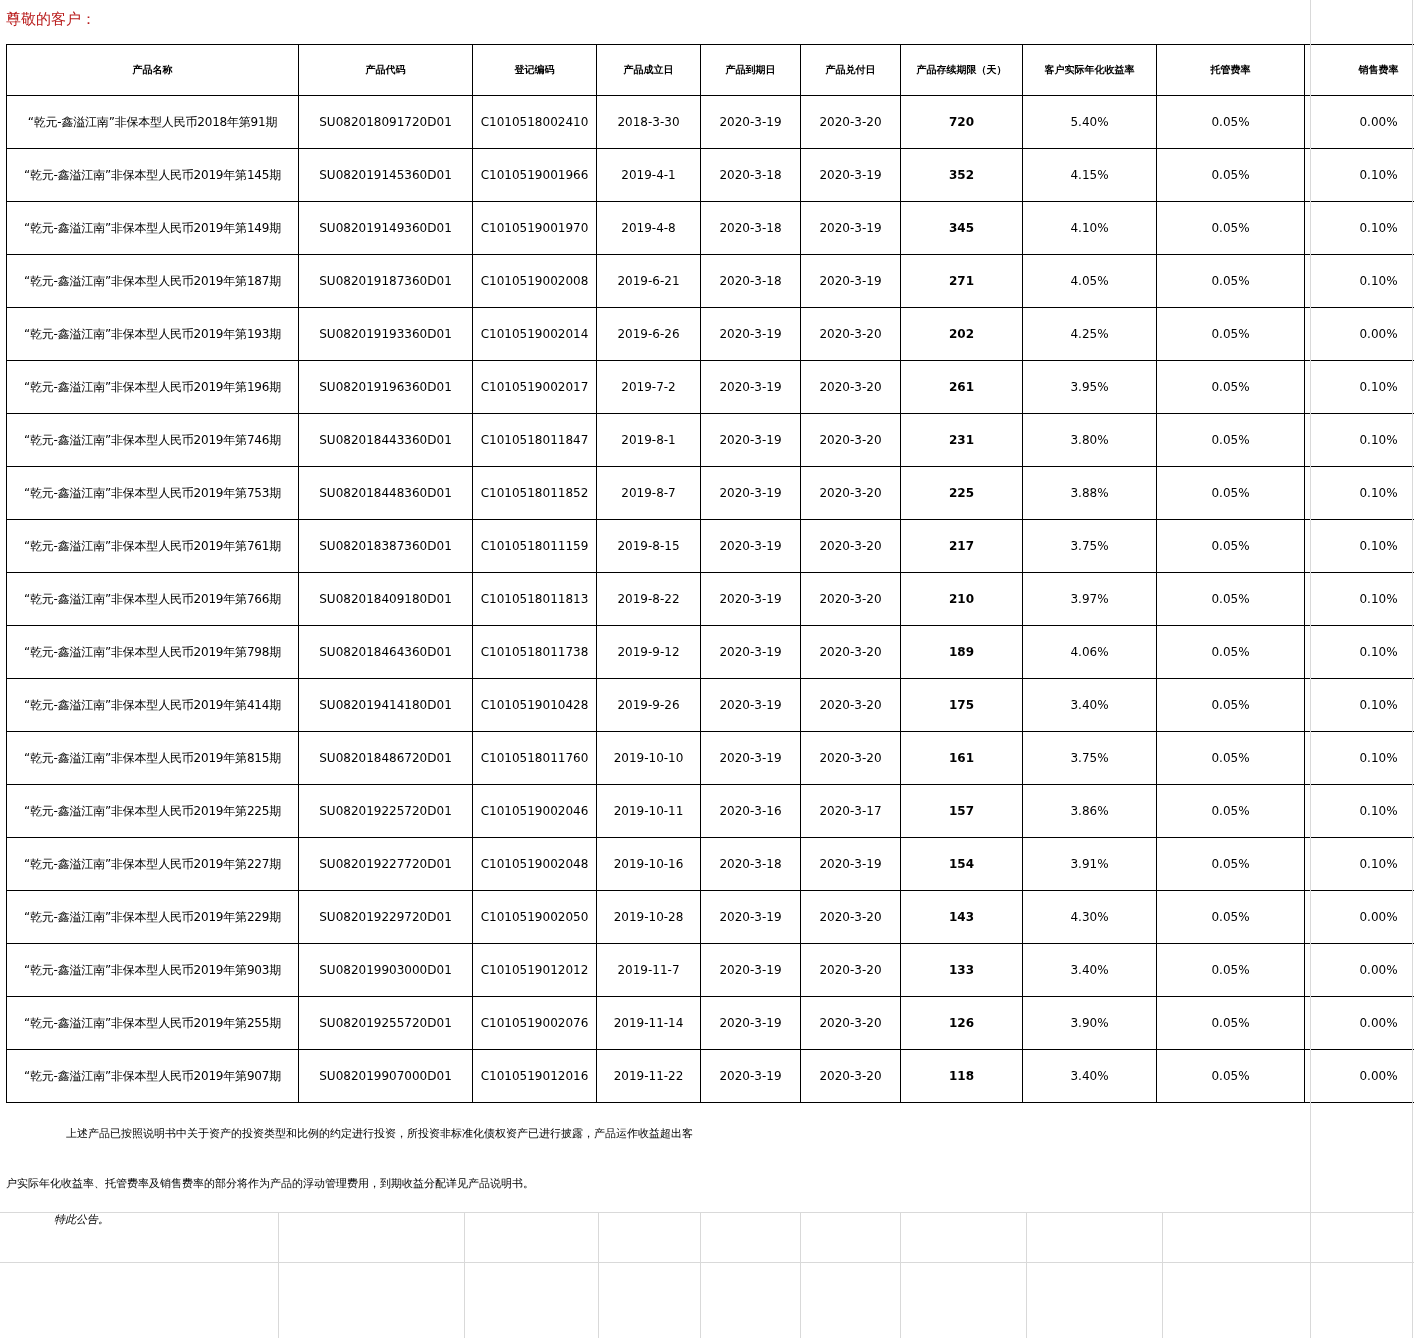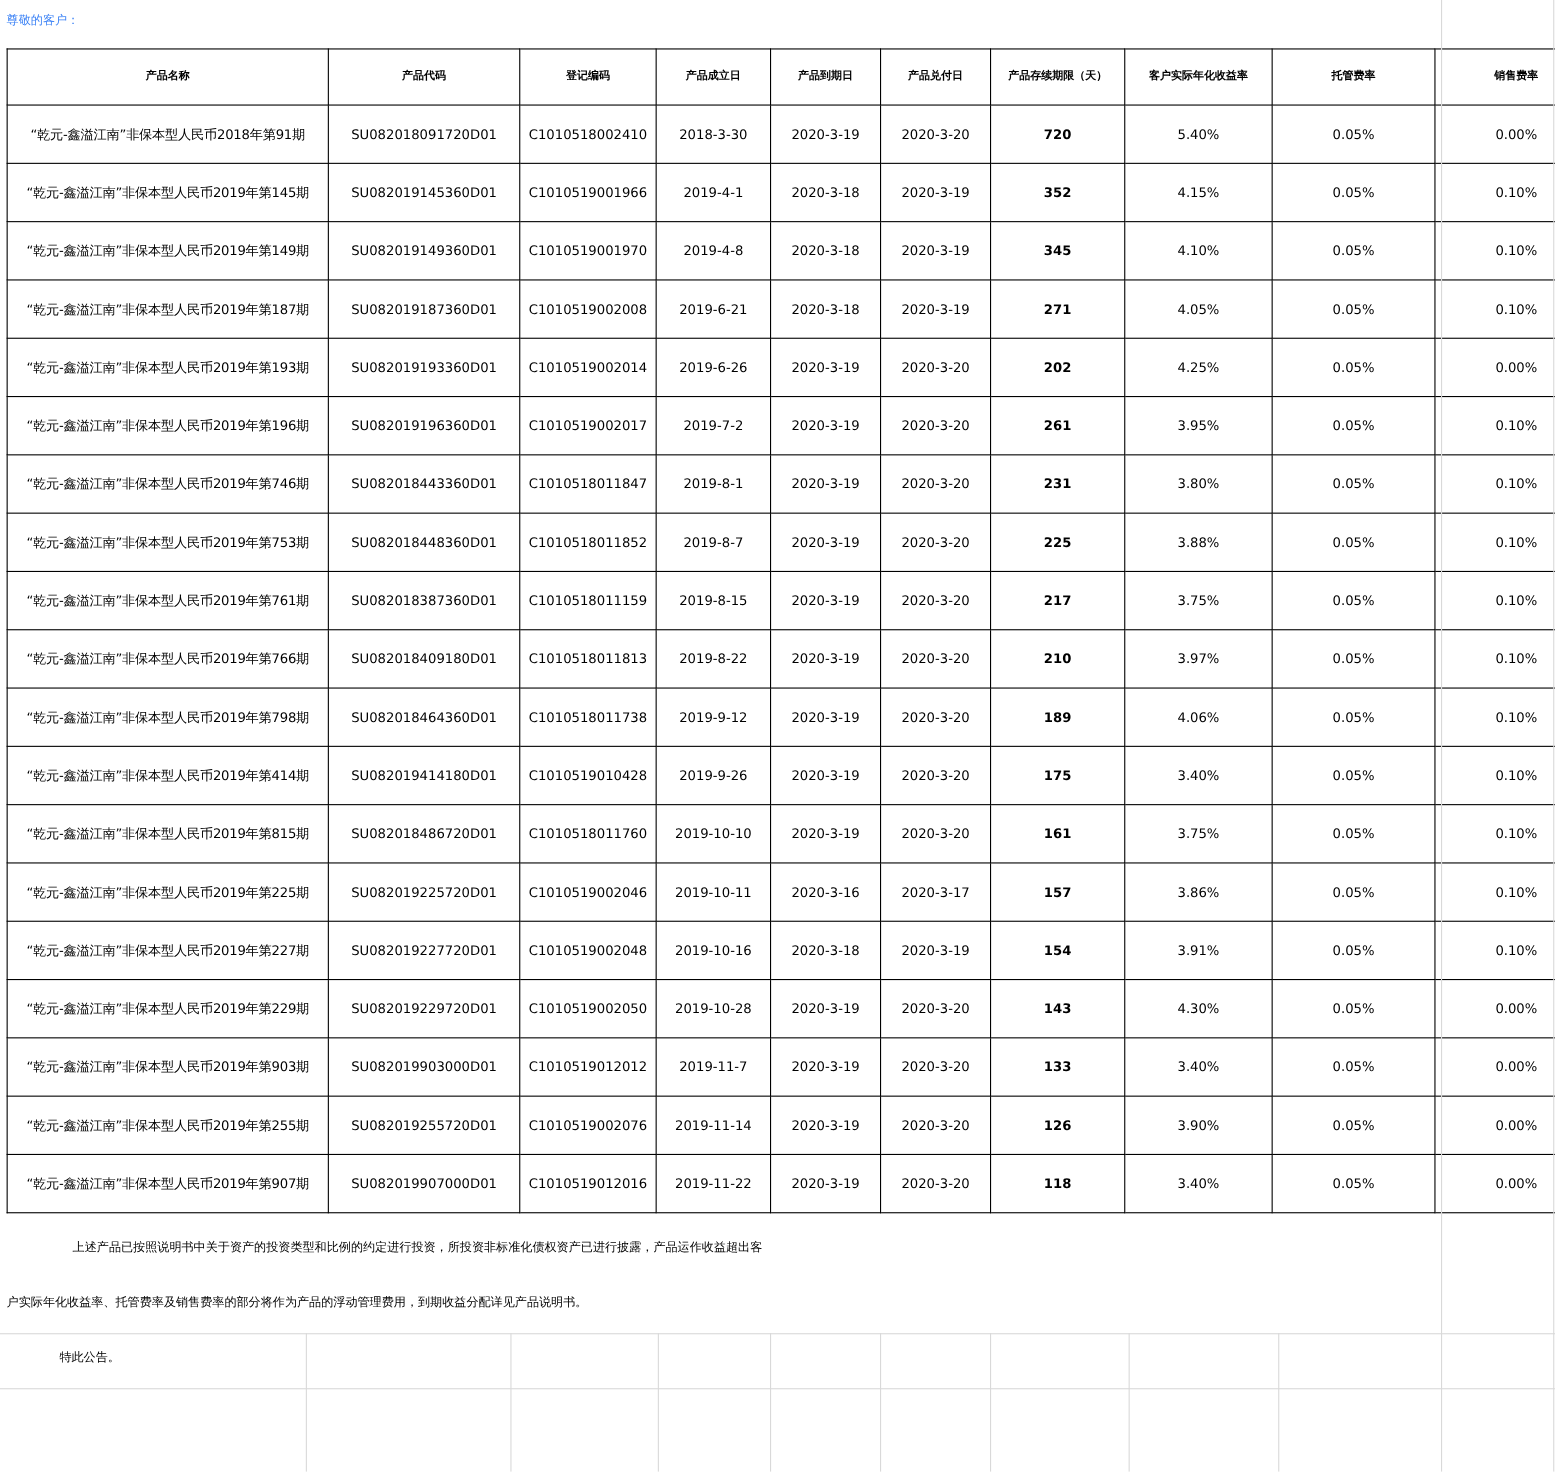--- a/index.html
+++ b/index.html
@@ -30,23 +30,23 @@
     background: #d9d9d9;
   }
   .rule-a { left: 1310px; }
   .rule-b { left: 1412px; }
 
   .intro {
     padding: 4px 0 0 6px;
   }
   .intro p {
     margin: 0;
-    font-size: 11px;
+    font-size: 15px;
     line-height: 30px;
-    color: #3b82f6;
+    color: #b91c1c;
   }
   .intro p.second {
     text-indent: 36px;
     margin-top: 4px;
   }
 
   table.data {
     border-collapse: collapse;
     width: 1396px;
     margin: 10px 0 0 6px;
@@ -105,21 +105,22 @@
   }
   .footer p.para2 {
     margin-top: 16px;
   }
   .footer p.para3 {
     text-indent: 36px;
     margin-top: 14px;
   }
   .footer p.para4 {
     text-indent: 48px;
-    margin-top: 16px;
+    margin-top: 2px;
+    font-style: italic;
   }
   
   .grid-line-h {
     position: absolute;
     left: 0;
     width: 1414px;
     height: 1px;
     background: #d9d9d9;
   }
   .grid-line-v {

